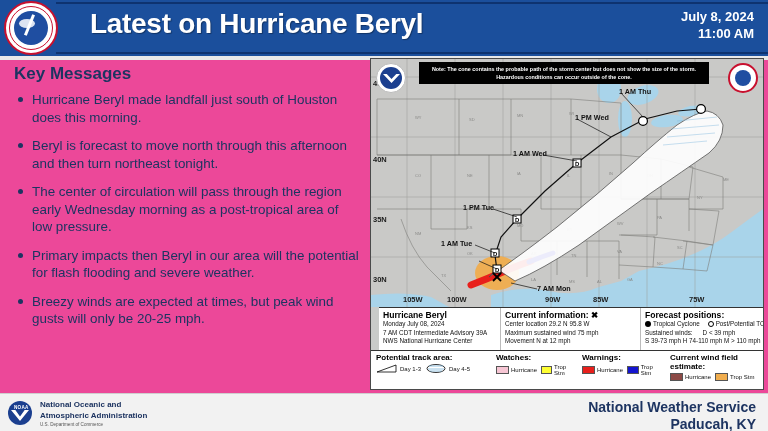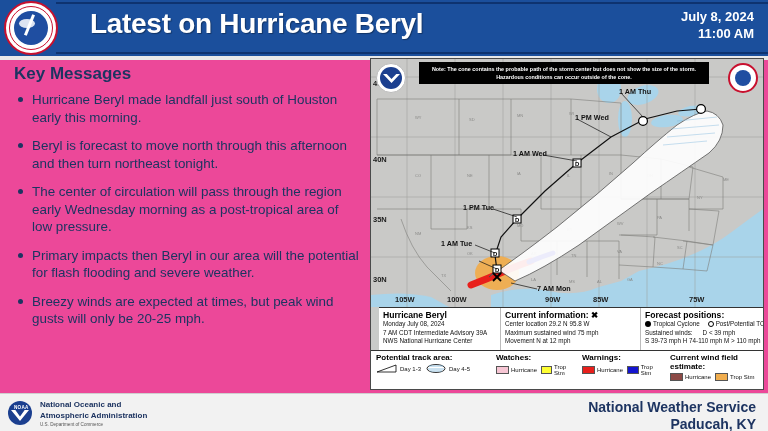--- a/index.html
+++ b/index.html
@@ -234,21 +234,21 @@
       <div>11:00 AM</div>
     </div>
   </div>
   <div class="header-underline"></div>
 
   <div class="keymsg">
     <h2>Key Messages</h2>
     <ul class="bullet-list">
       <li class="bullet">
         <span class="dot"></span>
-        <span>Hurricane Beryl made landfall just south of Houston early this morning.</span>
+        <span>Hurricane Beryl made landfall just south of Houston does this morning.</span>
       </li>
       <li class="bullet">
         <span class="dot"></span>
         <span>Beryl is forecast to move north through this afternoon and then turn northeast tonight.</span>
       </li>
       <li class="bullet">
         <span class="dot"></span>
         <span>The center of circulation will pass through the region early Wednesday morning as a post-tropical area of low pressure.</span>
       </li>
       <li class="bullet">
@@ -412,21 +412,21 @@
       <div class="lat-label" style="left:2px; top:156px;">35N</div>
       <div class="lat-label" style="left:2px; top:216px;">30N</div>
 
       <div class="track-label" style="left:248px; top:28px;">1 AM Thu</div>
       <div class="track-label" style="left:204px; top:54px;">1 PM Wed</div>
       <div class="track-label" style="left:142px; top:90px;">1 AM Wed</div>
       <div class="track-label" style="left:92px; top:144px;">1 PM Tue</div>
       <div class="track-label" style="left:70px; top:180px;">1 AM Tue</div>
       <div class="track-label" style="left:166px; top:225px;">7 AM Mon</div>
 
-      <div class="lon-label" style="left:24px; top:236px;">105W</div>
+      <div class="lon-label" style="left:32px; top:236px;">105W</div>
       <div class="lon-label" style="left:76px; top:236px;">100W</div>
       <div class="lon-label" style="left:126px; top:247px;text-align:right;">95W</div>
       <div class="lon-label" style="left:174px; top:236px;">90W</div>
       <div class="lon-label" style="left:222px; top:236px;">85W</div>
       <div class="lon-label" style="left:270px; top:252px;">80W</div>
       <div class="lon-label" style="left:318px; top:236px;">75W</div>
     </div>
 
     <div class="info-row">
       <div class="info-col c1">

